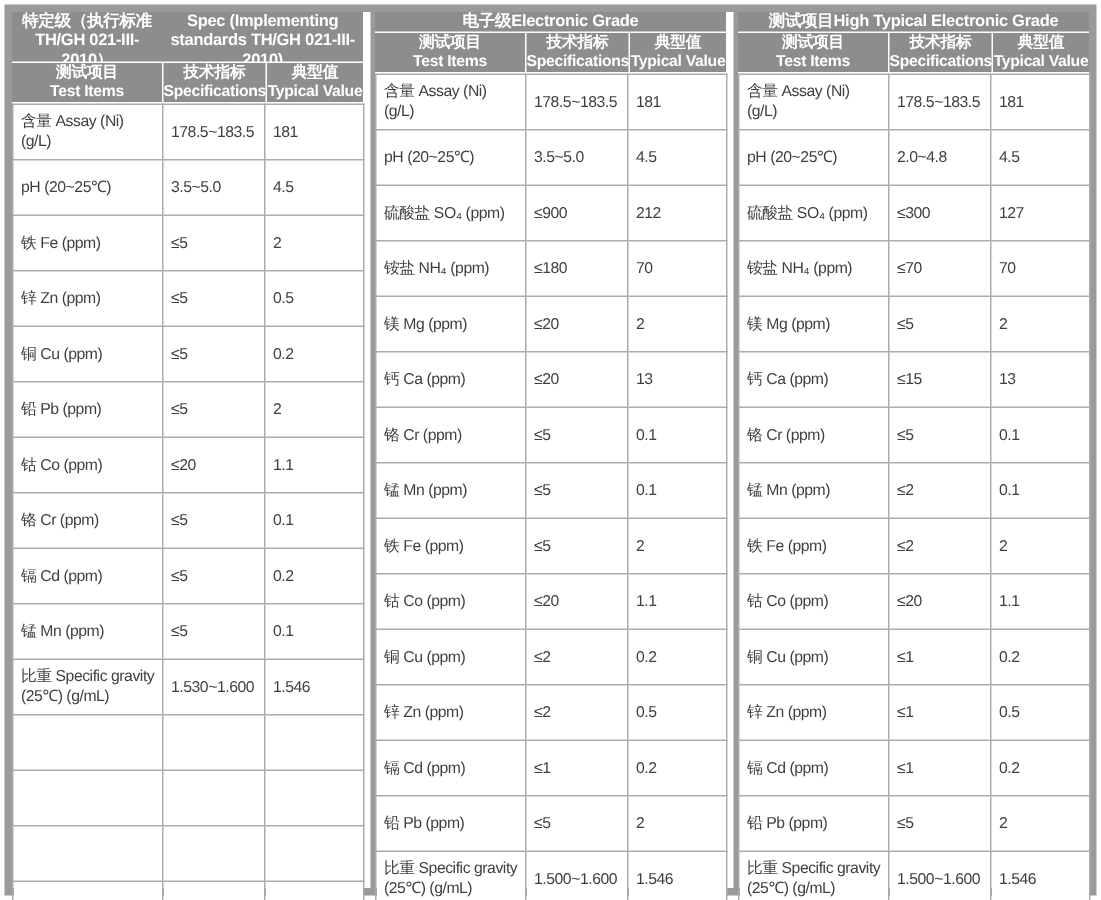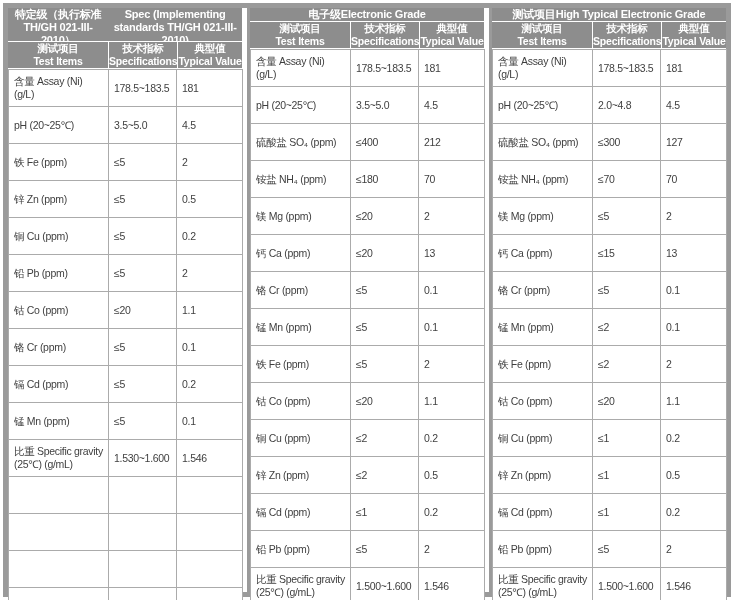--- a/index.html
+++ b/index.html
@@ -177,21 +177,21 @@
             <td>178.5~183.5</td>
             <td>181</td>
           </tr>
       <tr>
             <td>pH (20~25℃)</td>
             <td>3.5~5.0</td>
             <td>4.5</td>
           </tr>
       <tr>
             <td>硫酸盐 SO₄ (ppm)</td>
-            <td>≤400</td>
+            <td>≤900</td>
             <td>212</td>
           </tr>
       <tr>
             <td>铵盐 NH₄ (ppm)</td>
             <td>≤180</td>
             <td>70</td>
           </tr>
       <tr>
             <td>镁 Mg (ppm)</td>
             <td>≤20</td>

